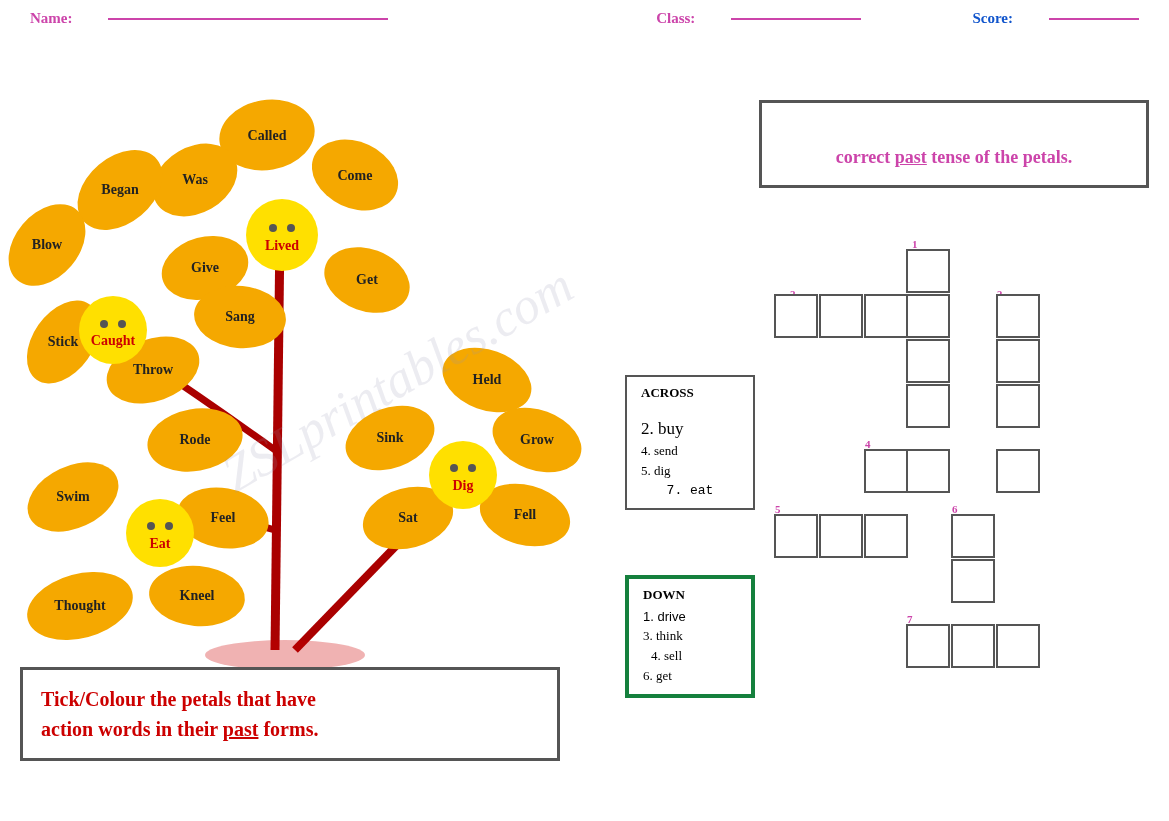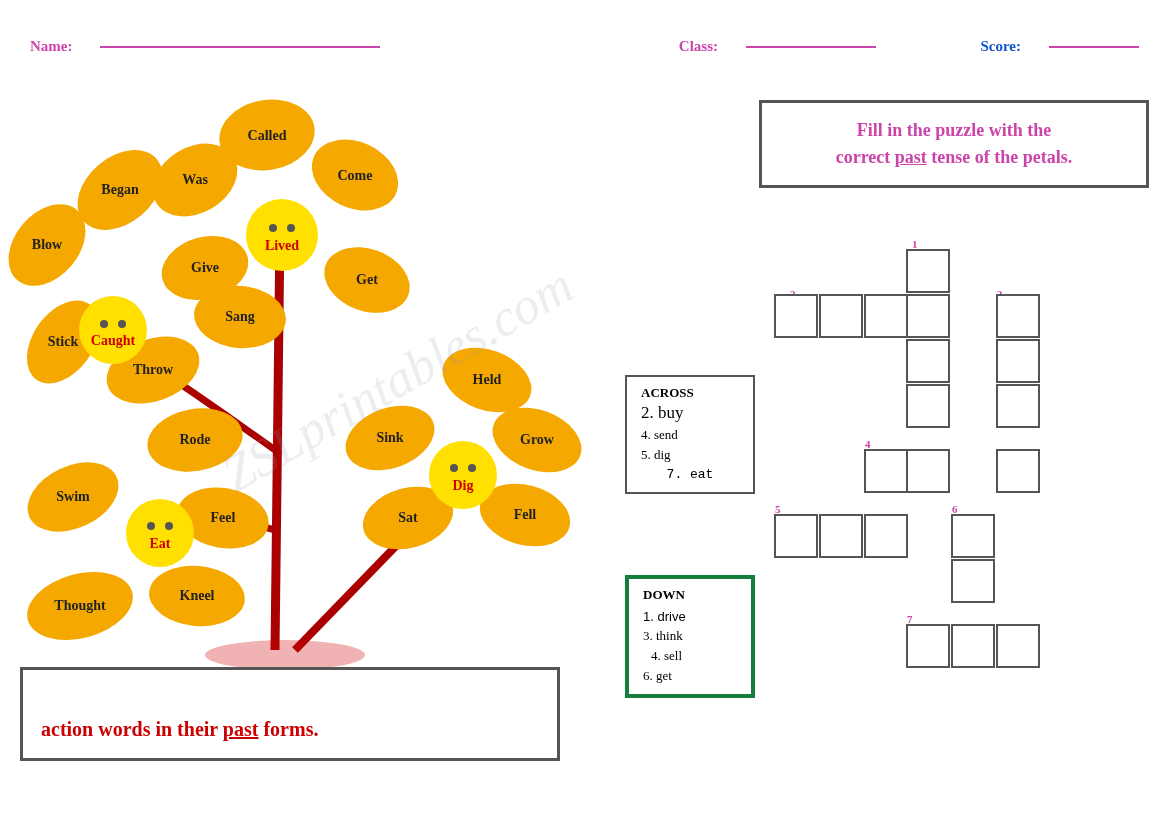--- a/index.html
+++ b/index.html
@@ -10,22 +10,21 @@
       font-family: 'Comic Sans MS', 'Chalkboard SE', cursive;
       overflow: hidden;
       position: relative;
     }
 
     
     .header {
       display: flex;
       align-items: center;
       padding: 10px 30px;
-      gap: 28px;
-      margin-top: 28px;
+      gap: 36px;
     }
     .header-label {
       color: #cc44aa;
       font-size: 15px;
       font-weight: bold;
     }
     .header-line {
       border-bottom: 2px solid #cc44aa;
       display: inline-block;
     }
@@ -87,21 +86,21 @@
   <span class="header-line name-line"></span>
   <span class="header-spacer"></span>
   <span class="header-label">Class:</span>
   <span class="header-line class-line"></span>
   <span class="header-spacer" style="flex:0.2"></span>
   <span class="header-label" style="color:#1155cc">Score:</span>
   <span class="header-line score-line"></span>
 </div>
 
 <div class="instruction-box">
-  <span>Fill in the puzzle with the</span><br>
+  <br>
   <span>correct</span>
   <u>past</u>
   <span> tense of the petals.</span>
 </div>
 
 <svg style="position:absolute;top:50px;left:5px;width:580px;height:650px;overflow:visible;">
 
   <line x1="275" y1="180" x2="270" y2="600" stroke="#aa0000" stroke-width="9"></line>
 
   <path d="M270 400 Q200 350 140 310" stroke="#aa0000" stroke-width="7" fill="none"></path>
@@ -190,21 +189,21 @@
   <circle cx="458" cy="425" r="34" fill="#ffe000"></circle>
   <circle cx="449" cy="418" r="4" fill="#555"></circle>
   <circle cx="467" cy="418" r="4" fill="#555"></circle>
   <text x="458" y="440" text-anchor="middle" font-family="Comic Sans MS,cursive" font-size="14" font-weight="bold" fill="#cc0000">Dig</text>
 
 </svg>
 
 <div class="watermark">ZSLprintables.com</div>
 
 <div style="position:absolute;top:375px;left:625px;border:2px solid #555;background:white;padding:8px 14px;width:130px;">
-  <div style="font-weight:bold;font-size:13px;font-family:Comic Sans MS,cursive;margin-bottom:0;">ACROSS</div>
+  <div style="font-weight:bold;font-size:13px;font-family:Comic Sans MS,cursive;margin-bottom:16px;">ACROSS</div>
   <div style="font-size:17px;font-family:Comic Sans MS,cursive;padding:2px 0;"><span>2.</span> <span>buy</span></div>
   <div style="font-size:13px;font-family:Comic Sans MS,cursive;padding:2px 0;"><span>4.</span> <span>send</span></div>
   <div style="font-size:13px;font-family:Comic Sans MS,cursive;padding:2px 0;"><span>5.</span> <span>dig</span></div>
   <div style="font-size:13px;font-family:Liberation Mono, monospace;padding:2px 0;text-align:center;"><span>7.</span> <span>eat</span></div>
 </div>
 
 <div style="position:absolute;top:575px;left:625px;border:4px solid #15803d;background:white;padding:8px 14px;width:130px;">
   <div style="font-weight:bold;font-size:13px;font-family:Comic Sans MS,cursive;margin-bottom:4px;">DOWN</div>
   <div style="font-size:13px;font-family:Liberation Sans, sans-serif;padding:2px 0;"><span>1.</span> <span>drive</span></div>
   <div style="font-size:13px;font-family:Comic Sans MS,cursive;padding:2px 0;"><span>3.</span> <span>think</span></div>
@@ -254,17 +253,17 @@
   <rect x="192" y="330" width="42" height="42" class="gc"></rect>
 
   <text x="147" y="393" class="gn">7</text>
   <rect x="147" y="395" width="42" height="42" class="gc"></rect>
   <rect x="192" y="395" width="42" height="42" class="gc"></rect>
   <rect x="237" y="395" width="42" height="42" class="gc"></rect>
 
 </svg>
 
 <div class="bottom-instruction">
-  <br>
+  <span>Tick/Colour the petals that have</span><br>
   <span>action words in their</span>
   <u>past</u>
   <span> forms.</span>
 </div>
 
 </body></html>

